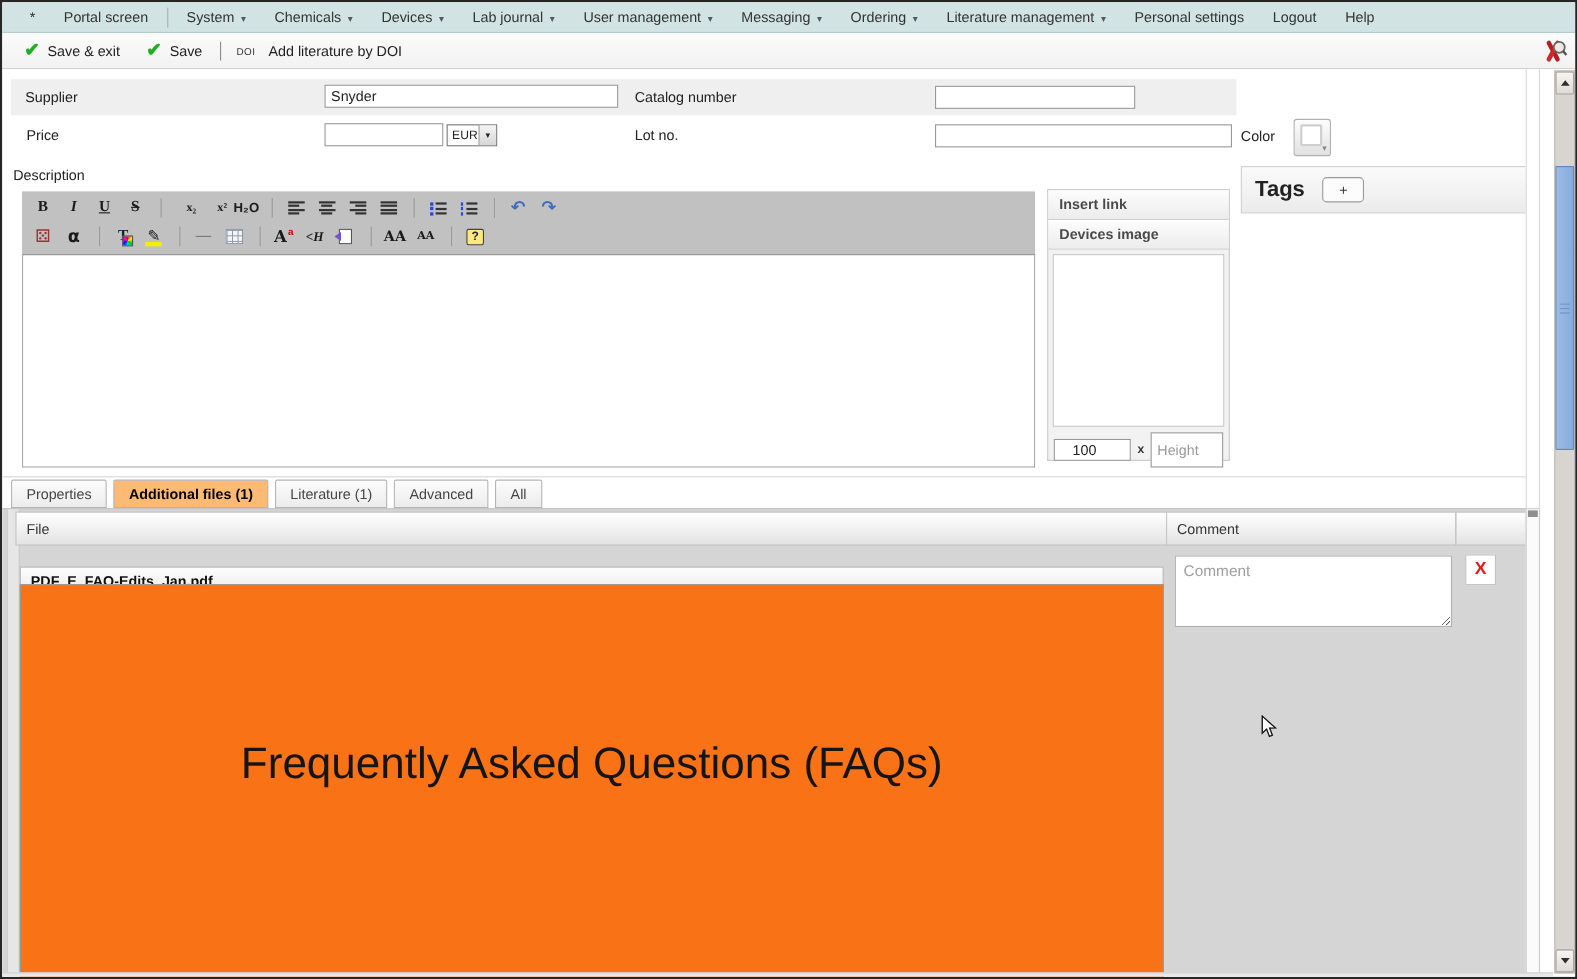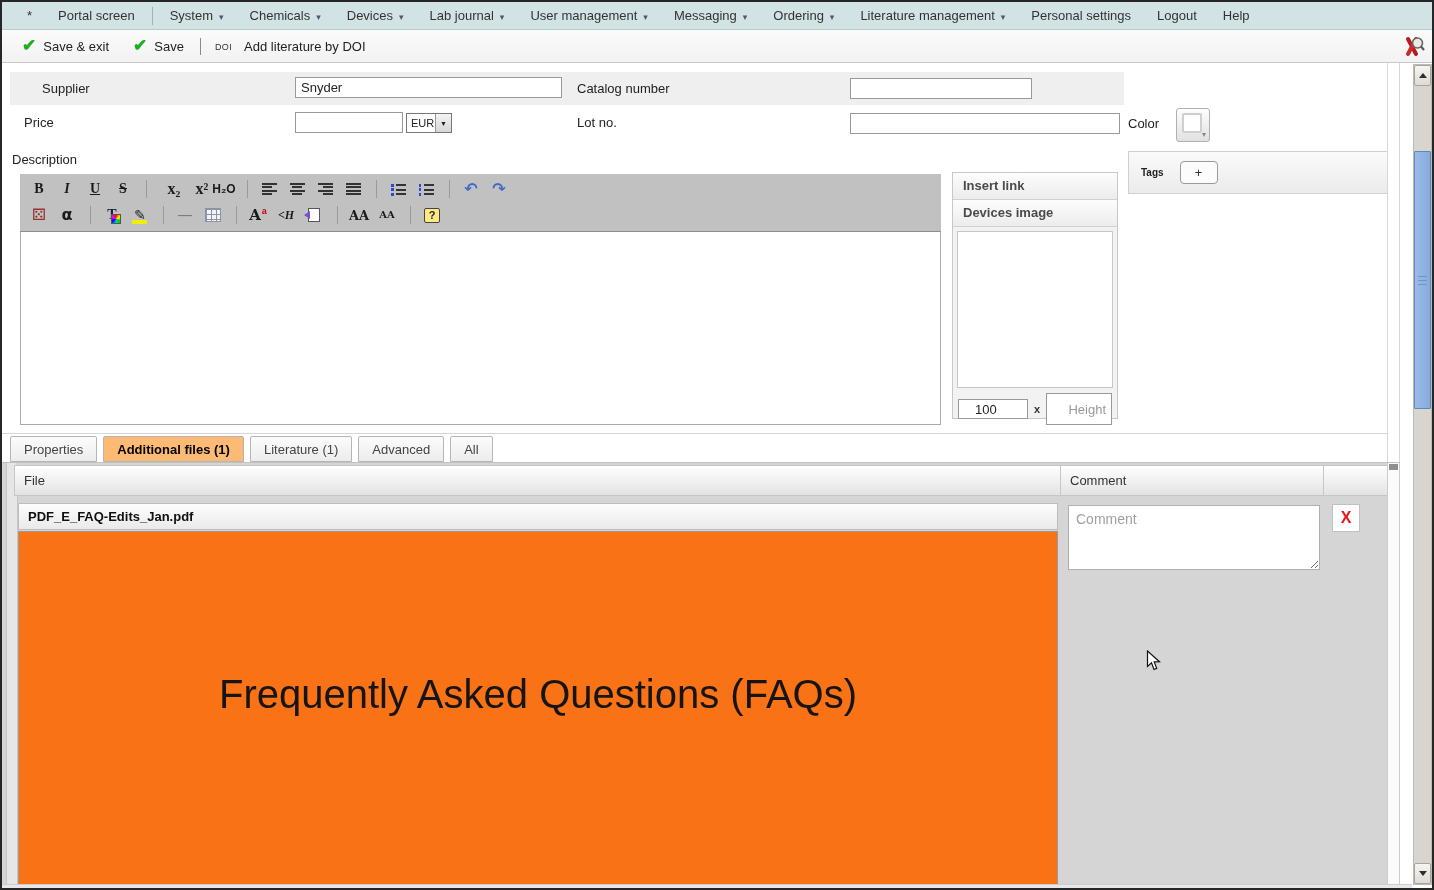--- a/index.html
+++ b/index.html
@@ -57,39 +57,39 @@
     background:linear-gradient(#fdfdfd,#e1e1e1); border:1px solid #b0b0b0; border-radius:3px;
   }
   .color-swatch { position:absolute; left:5px; top:4px; width:20px; height:20px; background:#fff; border:2px solid #cfcfcf; border-radius:2px; }
   .color-arrow { position:absolute; right:3px; bottom:2px; font-size:8px; color:#888; }
   .desc-label { position:absolute; left:10px; top:89px; color:#222; }
   .tags-panel {
     position:absolute; left:1126px; top:88px; width:261px; height:43px;
     border:1px solid #cfcfcf; background:linear-gradient(#fafafa,#ebebeb);
     display:flex; align-items:center; padding-left:12px; gap:16px;
   }
-  .tags-title { font-weight:bold; font-size:10px; color:#222; }
+  .tags-title { font-weight:bold; font-size:20px; color:#222; }
   .tags-add {
     width:38px; height:23px; border:1px solid #9a9a9a; border-radius:4px;
     background:#fcfcfc; font-size:13px; color:#333; font-family:"Liberation Sans",sans-serif;
   }
   
   .editor-toolbar {
     position:absolute; left:18px; top:111px; width:921px; height:57px;
     background:#c1c1c1; padding:2px 6px;
   }
   .ed-row { display:flex; align-items:center; height:26px; }
   .ed-btn { width:26px; height:24px; background:transparent; border:0; display:flex; align-items:center; justify-content:center; margin-right:2px; position:relative; cursor:default; }
   .ed-sep { width:1px; height:18px; background:#9a9a9a; margin:0 8px; }
   .g { font-family:"Liberation Serif",serif; font-size:14px; color:#1a1a1a; line-height:1; }
   .gB { font-weight:bold; }
   .gI { font-style:italic; font-weight:bold; }
   .gU { text-decoration:underline; font-weight:bold; }
   .gS { text-decoration:line-through; font-weight:bold; }
-  .gSub { font-weight:bold; font-size:16px;margin-left:12px; }
+  .gSub { font-weight:bold; font-size:11px;margin-left:12px; }
   .gChem { font-family:"Liberation Sans",sans-serif; font-size:12px; font-weight:bold; }
   .gUndo { color:#3d6cc0; font-size:16px; font-weight:bold; font-family:"DejaVu Sans",sans-serif; }
   .gDice { font-family:"DejaVu Sans",sans-serif; font-size:16px; color:#933; }
   .gAlpha { font-weight:bold; font-size:16px; font-family:"DejaVu Sans",sans-serif;}
   .gTcol { font-weight:bold; font-size:14px; color:#123; }
   .gTcol::after { content:""; position:absolute; right:4px; bottom:3px; width:8px; height:8px;
     background:conic-gradient(#f00,#ff0,#0c0,#0cc,#00f,#f0f,#f00); border:1px solid #555; }
   .gHigh { font-family:"DejaVu Sans",sans-serif; font-size:14px; }
   .gHigh::after { content:""; position:absolute; left:5px; bottom:3px; width:15px; height:4px; background:#f3ef00; }
   .gHr { color:#777; font-weight:bold; }
@@ -132,37 +132,37 @@
     border-top:4px solid transparent; border-bottom:4px solid transparent; border-right:6px solid #7a4fd0; }
   .editor-content { position:absolute; left:18px; top:168px; width:921px; height:194px; background:#fff; border:1px solid #aaa; border-top:1px solid #8d8d8d; }
   
   .insert-panel { position:absolute; left:950px; top:109px; width:166px; height:247px; border:1px solid #c8c8c8; background:#f2f2f2; }
   .acc-header { height:27px; line-height:26px; padding-left:10px; font-weight:bold; font-size:13px; color:#4a4a4a;
     background:linear-gradient(#fdfdfd,#ececec); border-bottom:1px solid #d2d2d2; }
   .img-box { margin:4px 4px 0 4px; height:157px; background:#fff; border:1px solid #c6c6c6; }
   .dims-row { display:flex; align-items:center; gap:6px; padding:5px 5px; }
   .dims-row .w-in { width:70px; height:20px;padding-left:16px; }
   .dims-row .x-lbl { font-size:11px; font-weight:bold; color:#333; }
-  .dims-row .h-in { flex:1; min-width:0; height:32px;text-align:right; }
+  .dims-row .h-in { flex:1; min-width:0; height:32px; }
   
   .hrule { position:absolute; left:0; top:370px; width:1398px; height:1px; background:#d6d6d6; }
   .tabs { position:absolute; left:8px; top:373px; height:26px; display:flex; }
   .tab { padding:0 13px; height:26px; line-height:25px; font-size:13px; color:#444;
     border:1px solid #b5b5b5; border-radius:2px 2px 0 0; background:linear-gradient(#fcfcfc,#ececec);
     margin-right:6px; white-space:nowrap; }
   .tab.active { font-weight:bold; color:#000; background:#fdba74; }
   
   .lower { position:absolute; left:0; top:399px; width:1398px; height:423px; background:#d5d5d5; border-top:1px solid #c2c2c2; }
   .left-strip { position:absolute; left:4px; top:0; width:12px; height:100%; background:#e6e6e6; border-left:1px solid #c6c6c6; border-right:1px solid #c6c6c6; }
   .col-header { position:absolute; top:2px; height:31px; background:linear-gradient(#ffffff,#e3e3e3);
     border:1px solid #c6c6c6; line-height:30px; padding-left:9px; color:#333; }
   .col-file { left:12px; width:1047px; }
   .col-comment { left:1058px; width:264px; }
   .col-blank { left:1321px; width:65px; }
-  .file-bar { position:absolute; left:16px; top:40px; width:1040px; height:27px;
+  .file-bar { position:absolute; left:16px; top:52px; width:1040px; height:27px;
     background:linear-gradient(#fdfdfd,#eaeaea); border:1px solid #bdbdbd;
     font-weight:bold; line-height:26px; padding-left:9px; color:#101010; }
   .pdf-preview { position:absolute; left:16px; top:68px; width:1040px; height:441px; background:#f97316; border:1px solid #9a9a9a; overflow:hidden; }
   .pdf-title { padding-top:140px; text-align:center; font-size:40px; color:#151515; font-family:"Liberation Sans",sans-serif; }
   .comment-box { position:absolute; left:1066px; top:42px; width:252px; height:65px;
     border:1px solid #b0b0b0; background:#fff; font-family:"Liberation Sans",sans-serif;
     font-size:14px; padding:5px 7px; color:#333; resize:both; }
   .comment-box::placeholder { color:#a0a0a0; }
   .x-btn { position:absolute; left:1330px; top:41px; width:28px; height:28px; background:#fff;
     border:1px solid #c0c0c0; color:#e81818; font-weight:bold; font-size:16px; font-family:"Liberation Sans",sans-serif; }
@@ -228,21 +228,21 @@
       <line x1="5" y1="4" x2="13" y2="19" stroke="#b51e1e" stroke-width="4" stroke-linecap="round"></line>
       <line x1="13" y1="4" x2="5" y2="19" stroke="#cc2a2a" stroke-width="4" stroke-linecap="round"></line>
       <circle cx="14.5" cy="8" r="5" fill="#efe9e6" stroke="#666" stroke-width="1.6"></circle>
       <line x1="18" y1="11.5" x2="21" y2="15" stroke="#555" stroke-width="2.2"></line>
     </svg>
   </div>
 
   <div class="main">
 
     <div class="row1">
-      <span class="frm-label" style="left:32px">Supplier</span>
+      <span class="frm-label" style="left:13px">Supplier</span>
       <input class="txt in-supplier" value="Snyder" style="">
       <span class="frm-label" style="left:567px">Catalog number</span>
       <input class="txt in-catalog" value="" style="">
     </div>
 
     <div class="row2">
       <span class="frm-label" style="left:14px">Price</span>
       <input class="txt in-price" value="" style="">
       <div class="select">
         <span class="sel-val">EUR</span>

